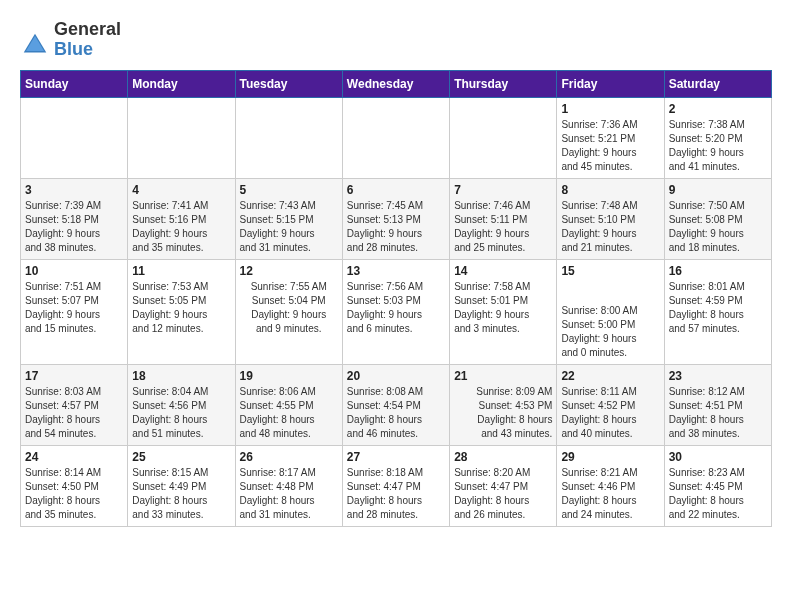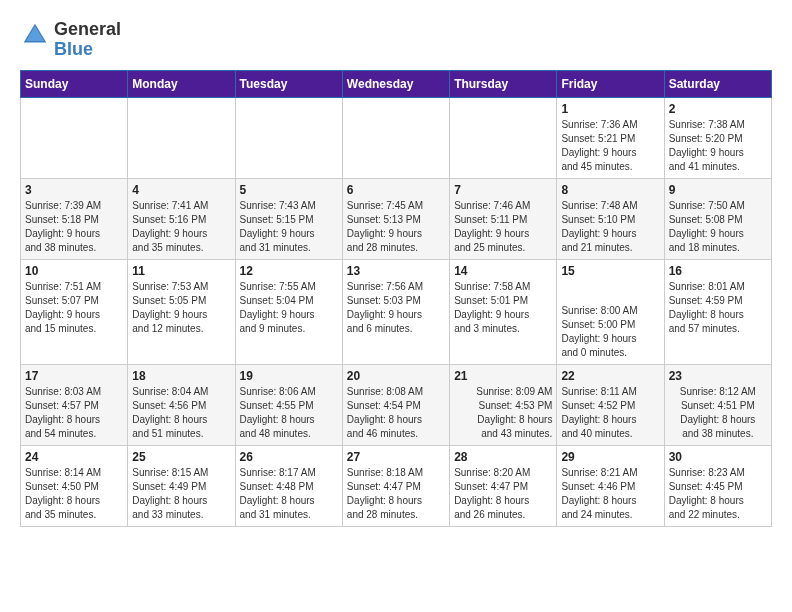--- a/index.html
+++ b/index.html
@@ -11,21 +11,21 @@
       padding: 20px;
     }
     .header-section {
       display: flex;
       justify-content: space-between;
       align-items: flex-start;
       margin-bottom: 10px;
     }
     .logo {
       display: flex;
-      align-items: flex-start;
+      align-items: flex-end;
       gap: 4px;
     }
     .logo-text {
       display: flex;
       flex-direction: column;
       font-size: 18px;
       font-weight: bold;
       line-height: 1.1;
     }
     .logo-general { color: #333; }
@@ -199,21 +199,21 @@
         </td>
         <td>
           <div class="day-number">11</div>
           <div class="day-info" style="white-space: pre-line;">Sunrise: 7:53 AM
 Sunset: 5:05 PM
 Daylight: 9 hours
 and 12 minutes.</div>
         </td>
         <td>
           <div class="day-number">12</div>
-          <div class="day-info" style="white-space: pre-line;">Sunrise: 7:55 AM
+          <div class="day-info" style="white-space: pre-line; text-align: center;">Sunrise: 7:55 AM
 Sunset: 5:04 PM
 Daylight: 9 hours
 and 9 minutes.</div>
         </td>
         <td>
           <div class="day-number">13</div>
           <div class="day-info" style="white-space: pre-line;">Sunrise: 7:56 AM
 Sunset: 5:03 PM
 Daylight: 9 hours
 and 6 minutes.</div>
@@ -278,21 +278,21 @@
         </td>
         <td>
           <div class="day-number">22</div>
           <div class="day-info" style="white-space: pre-line;">Sunrise: 8:11 AM
 Sunset: 4:52 PM
 Daylight: 8 hours
 and 40 minutes.</div>
         </td>
         <td>
           <div class="day-number">23</div>
-          <div class="day-info" style="white-space: pre-line; text-align: center;">Sunrise: 8:12 AM
+          <div class="day-info" style="white-space: pre-line;">Sunrise: 8:12 AM
 Sunset: 4:51 PM
 Daylight: 8 hours
 and 38 minutes.</div>
         </td>
       </tr>
       <tr>
         <td>
           <div class="day-number">24</div>
           <div class="day-info" style="white-space: pre-line;">Sunrise: 8:14 AM
 Sunset: 4:50 PM

